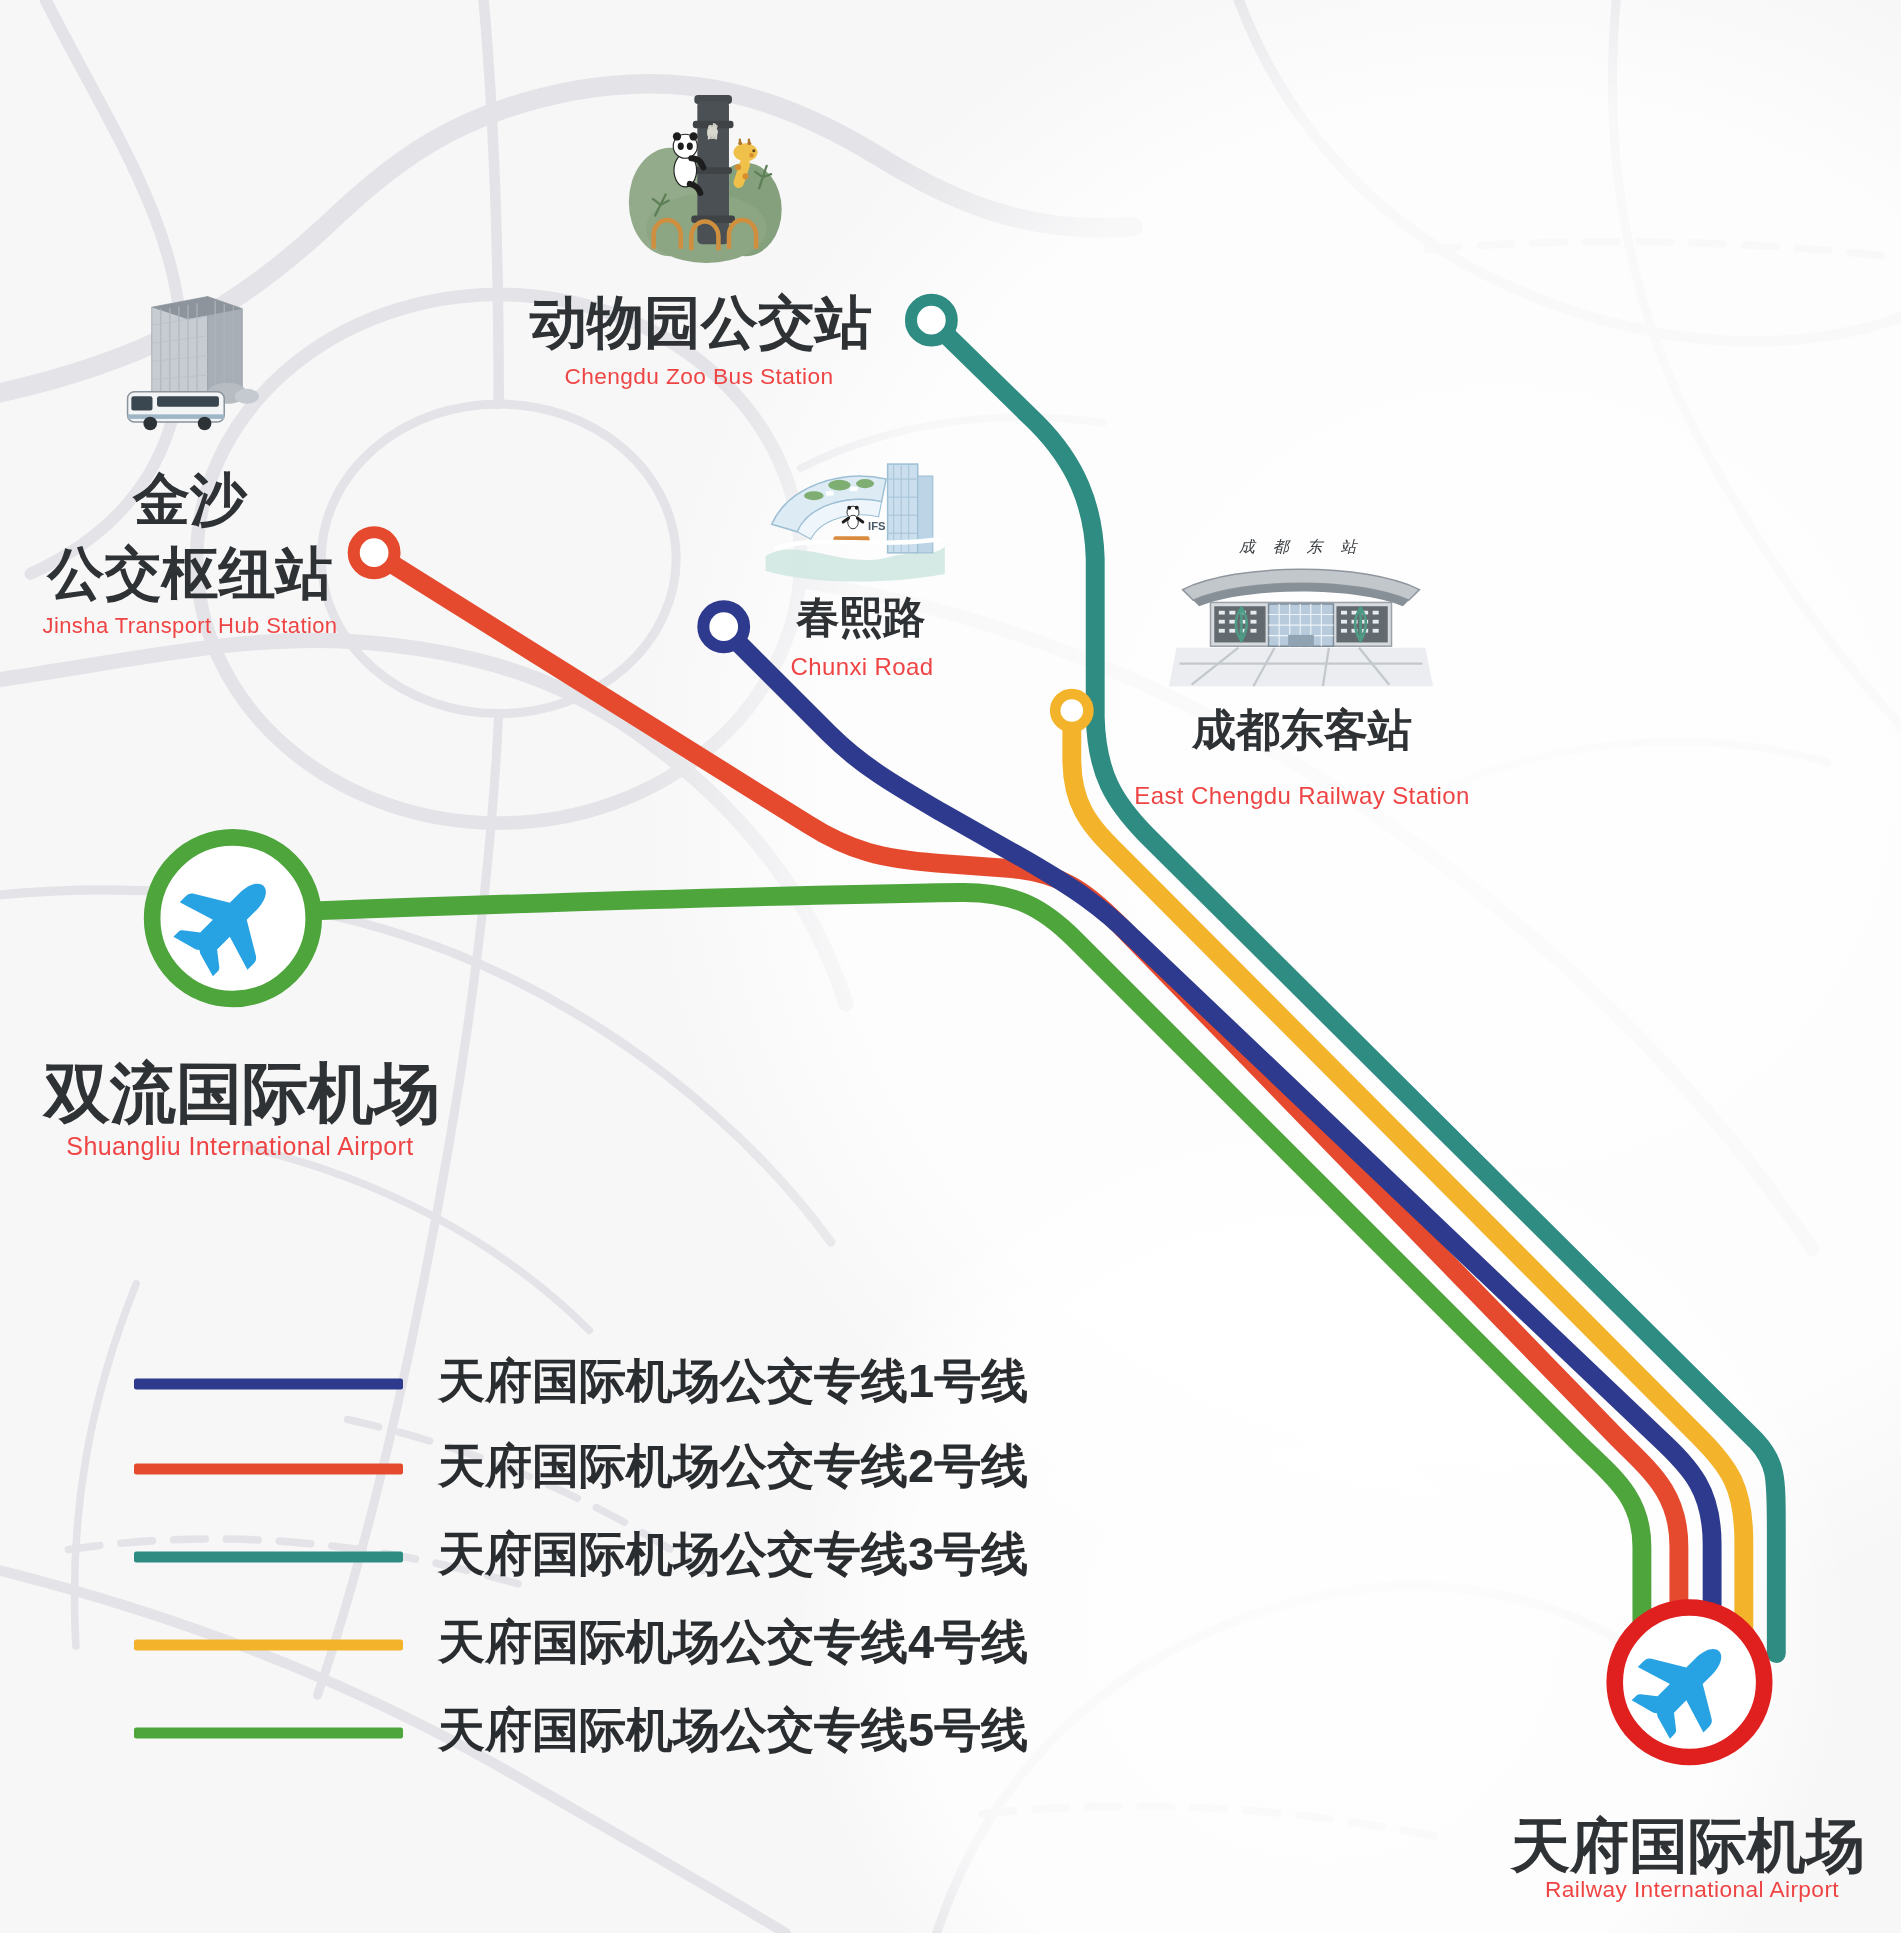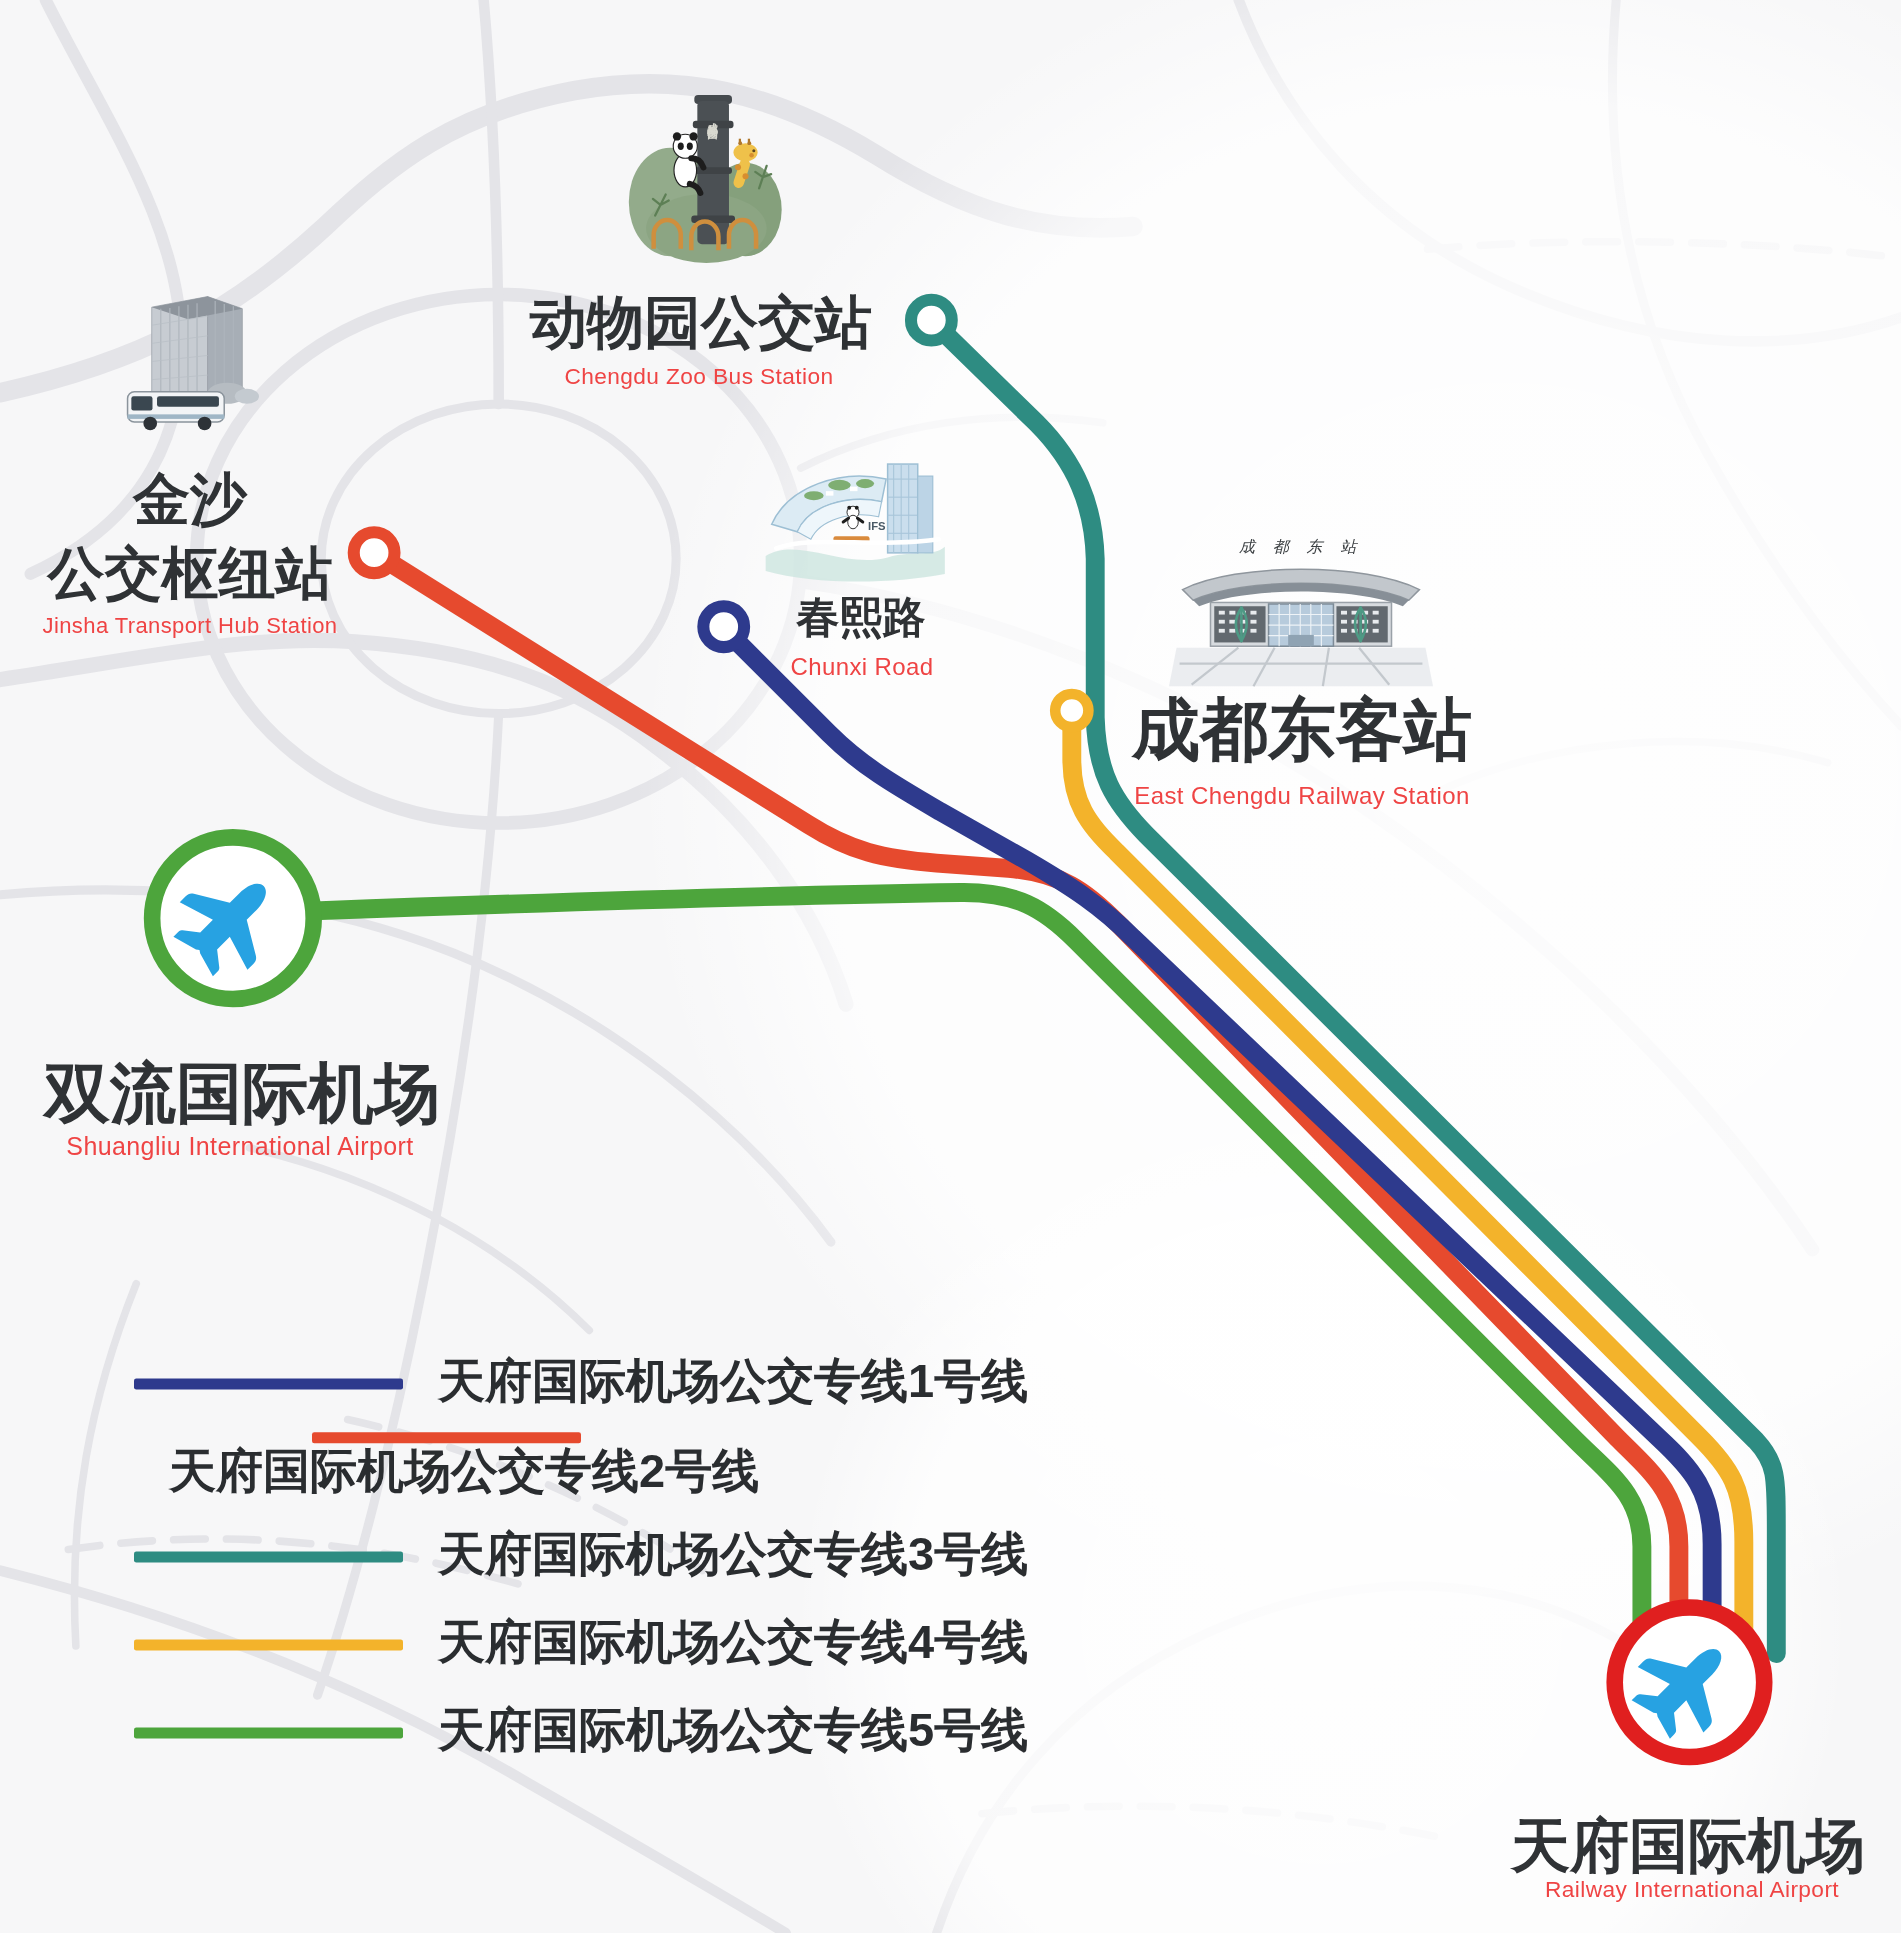--- a/index.html
+++ b/index.html
@@ -275,35 +275,35 @@
   <div class="label" style="left:701px;top:323px;font-size:57px;">动物园公交站</div>
   <div class="label en" style="left:699px;top:377px;font-size:22.7px;">Chengdu Zoo Bus Station</div>
 
   <div class="label" style="left:190px;top:500px;font-size:57px;">金沙</div>
   <div class="label" style="left:190px;top:574px;font-size:57px;">公交枢纽站</div>
   <div class="label en" style="left:190px;top:626px;font-size:22px;">Jinsha Transport Hub Station</div>
 
   <div class="label" style="left:861px;top:618px;font-size:43px;">春熙路</div>
   <div class="label en" style="left:862px;top:667px;font-size:24px;">Chunxi Road</div>
 
-  <div class="label" style="left:1302px;top:730px;font-size:68px;">成都东客站</div>
+  <div class="label" style="left:1302px;top:730px;font-size:44px;">成都东客站</div>
   <div class="label en" style="left:1302px;top:779px;font-size:24px;margin-top:17px;">East Chengdu Railway Station</div>
 
   <div class="label" style="left:242px;top:1094px;font-size:66px;">双流国际机场</div>
   <div class="label en" style="left:240px;top:1146px;font-size:25px;">Shuangliu International Airport</div>
 
   <div class="label" style="left:1688px;top:1847px;font-size:59px;">天府国际机场</div>
   <div class="label en" style="left:1692px;top:1890px;font-size:22.7px;">Railway International Airport</div>
 
   <div>
     <div class="lg-row" style="left:134px;top:1384px;transform:translateY(-50%);">
       <div class="lg-swatch" style="background-color: rgb(46, 58, 141);"></div>
       <div class="lg-text">天府国际机场公交专线1号线</div>
     </div>
-    <div class="lg-row" style="left:134px;top:1469px;transform:translateY(-50%);flex-direction:column;">
+    <div class="lg-row" style="left:134px;top:1469px;transform:translateY(-50%);">
       <div class="lg-swatch" style="background-color: rgb(230, 74, 46);"></div>
       <div class="lg-text">天府国际机场公交专线2号线</div>
     </div>
     <div class="lg-row" style="left:134px;top:1557px;transform:translateY(-50%);">
       <div class="lg-swatch" style="background-color: rgb(46, 140, 130);"></div>
       <div class="lg-text">天府国际机场公交专线3号线</div>
     </div>
     <div class="lg-row" style="left:134px;top:1645px;transform:translateY(-50%);">
       <div class="lg-swatch" style="background-color: rgb(243, 179, 43);"></div>
       <div class="lg-text">天府国际机场公交专线4号线</div>

